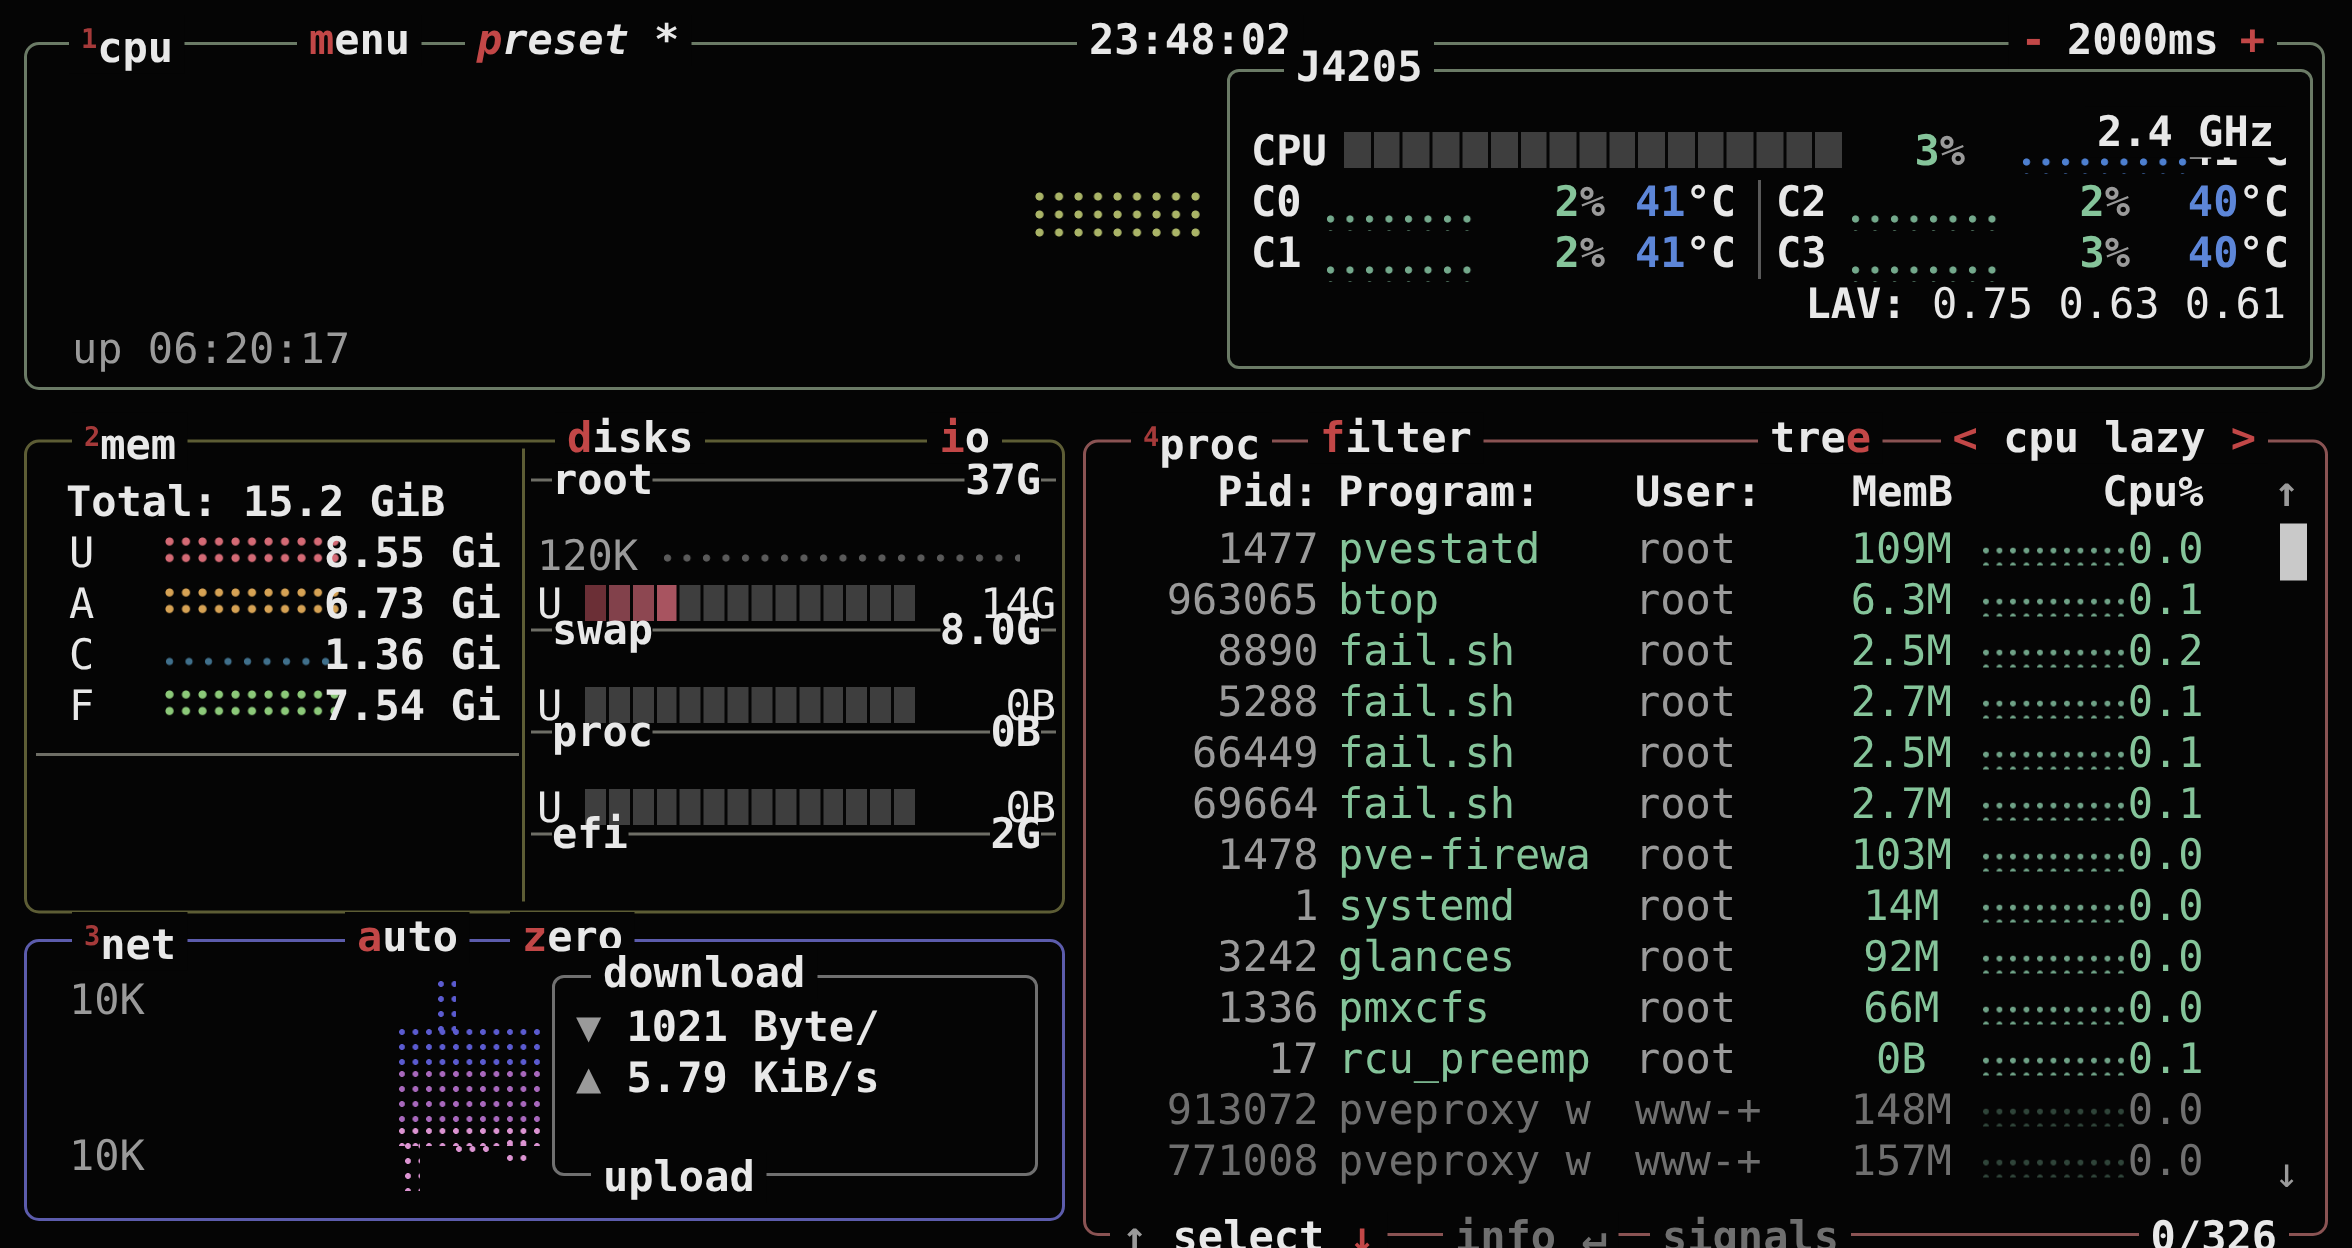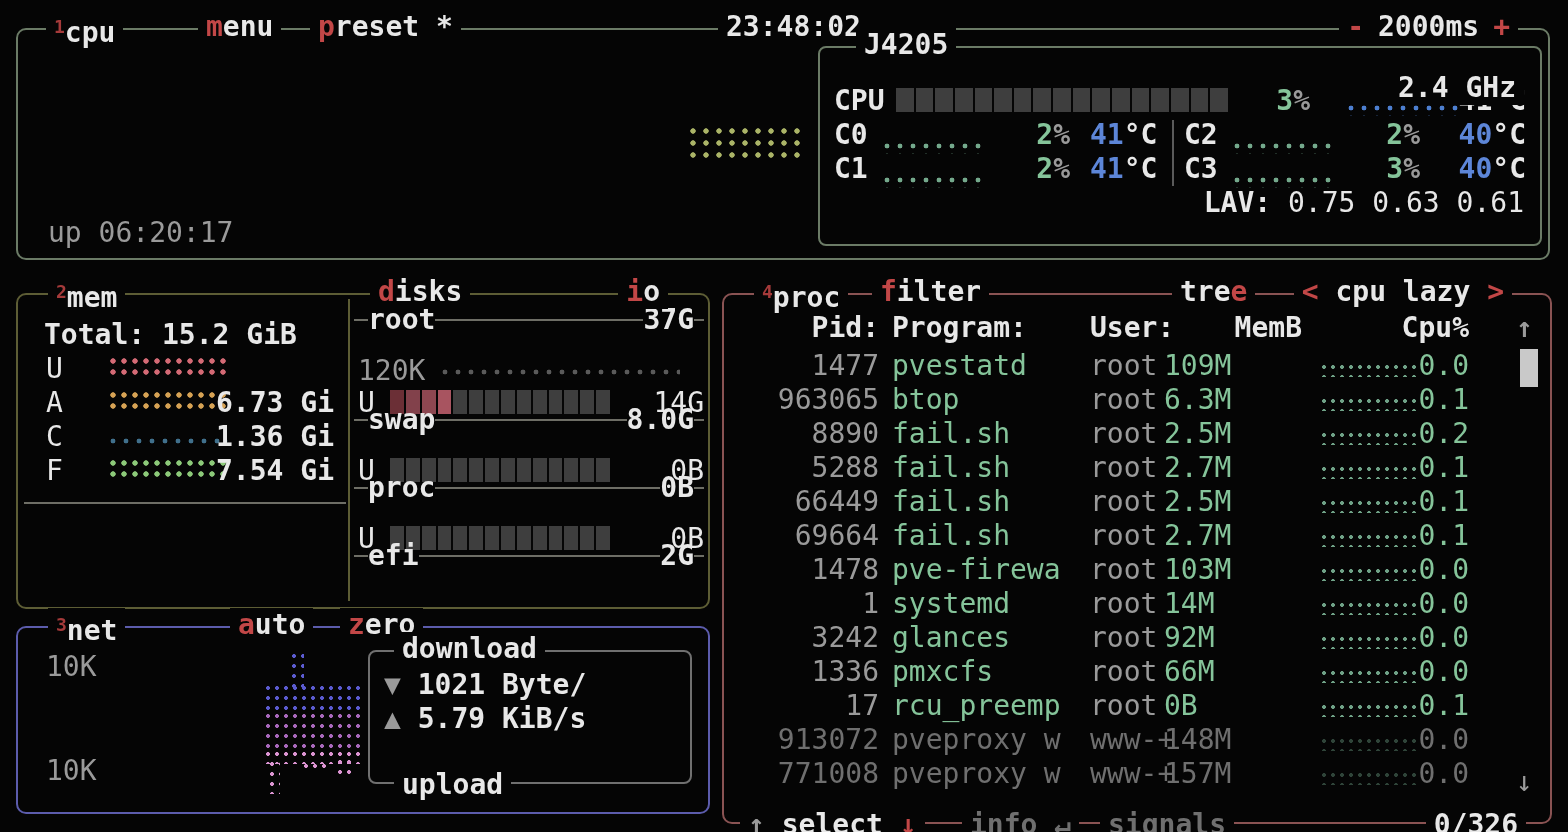--- a/index.html
+++ b/index.html
@@ -35,36 +35,36 @@
   .dsec{position:absolute;display:flex;align-items:center;height:34px;font-weight:bold;}
   .dsec .seg{height:2px;background:var(--section-line);}
   .dsec .seg.flex{flex:1;}
   
   .plist{position:absolute;left:0;top:50px;width:822px;height:462px;}
   .prow{position:absolute;left:0;width:100%;height:34px;}
   .pc{position:absolute;white-space:pre;}
   .pc-pid{left:10px;width:145px;text-align:right;color:var(--muted);}
   .pc-prog{left:168px;color:var(--green);}
   .pc-user{left:366px;color:var(--muted);}
-  .pc-mem{left:440px;width:123px;text-align:left;color:var(--green);}
+  .pc-mem{left:482px;width:123px;text-align:center;color:var(--green);}
   .pc-dots{left:598px;top:16px;width:96px;height:12px;}
   .pc-cpu{left:640px;width:105px;text-align:right;color:var(--green);}
   .prow.dim .pc-pid,.prow.dim .pc-prog,.prow.dim .pc-user,.prow.dim .pc-mem,.prow.dim .pc-cpu{color:var(--dim);}
   .prow.dim .pc-dots{opacity:.4;}
   .thumb{position:absolute;background:var(--scrollbar-thumb);}
 </style>
 </head>
 <body>
 
 <div class="screen">
 
   <div class="box cpu-box" style="left:16px;top:28px;width:1530px;height:228px;">
     <span class="btitle" style="left:28px;"><span class="sup">1</span><span>cpu</span></span>
     <span class="btitle" style="left:180px;"><span class="hk">m</span><span>enu</span></span>
-    <span class="btitle" style="left:292px;"><span class="hk">p</span><span>reset *</span></span>
+    <span class="btitle" style="left:292px;font-style:italic;"><span class="hk">p</span><span>reset *</span></span>
     <span class="btitle" style="left:700px;">23:48:02</span>
     <span class="btitle" style="right:30px;"><span class="red">-</span><span style="padding:0 14px;">2000ms</span><span class="red">+</span></span>
 
     <span class="t gry" style="left:30px;top:186px;">up 06:20:17</span>
     <div class="dots sp" style="left: 672px; top: 98px; width: 116px; height: 36px; --dc: #aab467;"></div>
 
     <div class="box cpu-box" style="left:800px;top:16px;width:720px;height:196px;border-radius:8px;">
       <span class="btitle" style="left:36px;">J4205</span>
       <span class="btitle" style="right:16px;margin-top:43px;">2.4 GHz</span>
 
@@ -122,20 +122,21 @@
     <span class="btitle" style="left:30px;"><span class="sup">2</span><span>mem</span></span>
     <span class="btitle" style="left:352px;"><span class="hk">d</span><span>isks</span></span>
     <span class="btitle" style="right:40px;"><span class="hk">i</span><span>o</span></span>
 
     <div class="vline" style="left:330px;top:4px;height:302px;background:var(--mem-box-border);"></div>
 
     <span class="t b" style="left:26px;top:23px;"><span>Total:</span><span> </span><span>15.2 GiB</span></span>
 
     <span class="t" style="left:28px;top:57px;">U</span>
     <div class="dots" style="left: 92px; top: 63px; width: 118px; height: 22px; --dc: #d46a75;"></div>
+    <span class="t b" style="left:150px;top:57px;width:166px;text-align:right;">8.55 Gi</span>
 
     <span class="t" style="left:28px;top:91px;">A</span>
     <div class="dots" style="left: 92px; top: 97px; width: 118px; height: 22px; --dc: #d6a254;"></div>
     <span class="t b" style="left:150px;top:91px;width:166px;text-align:right;">6.73 Gi</span>
 
     <span class="t" style="left:28px;top:125px;">C</span>
     <div class="dots row1" style="left: 92px; top: 142px; width: 118px; height: 11px; --dc: #40708c;"></div>
     <span class="t b" style="left:150px;top:125px;width:166px;text-align:right;">1.36 Gi</span>
 
     <span class="t" style="left:28px;top:159px;">F</span>

